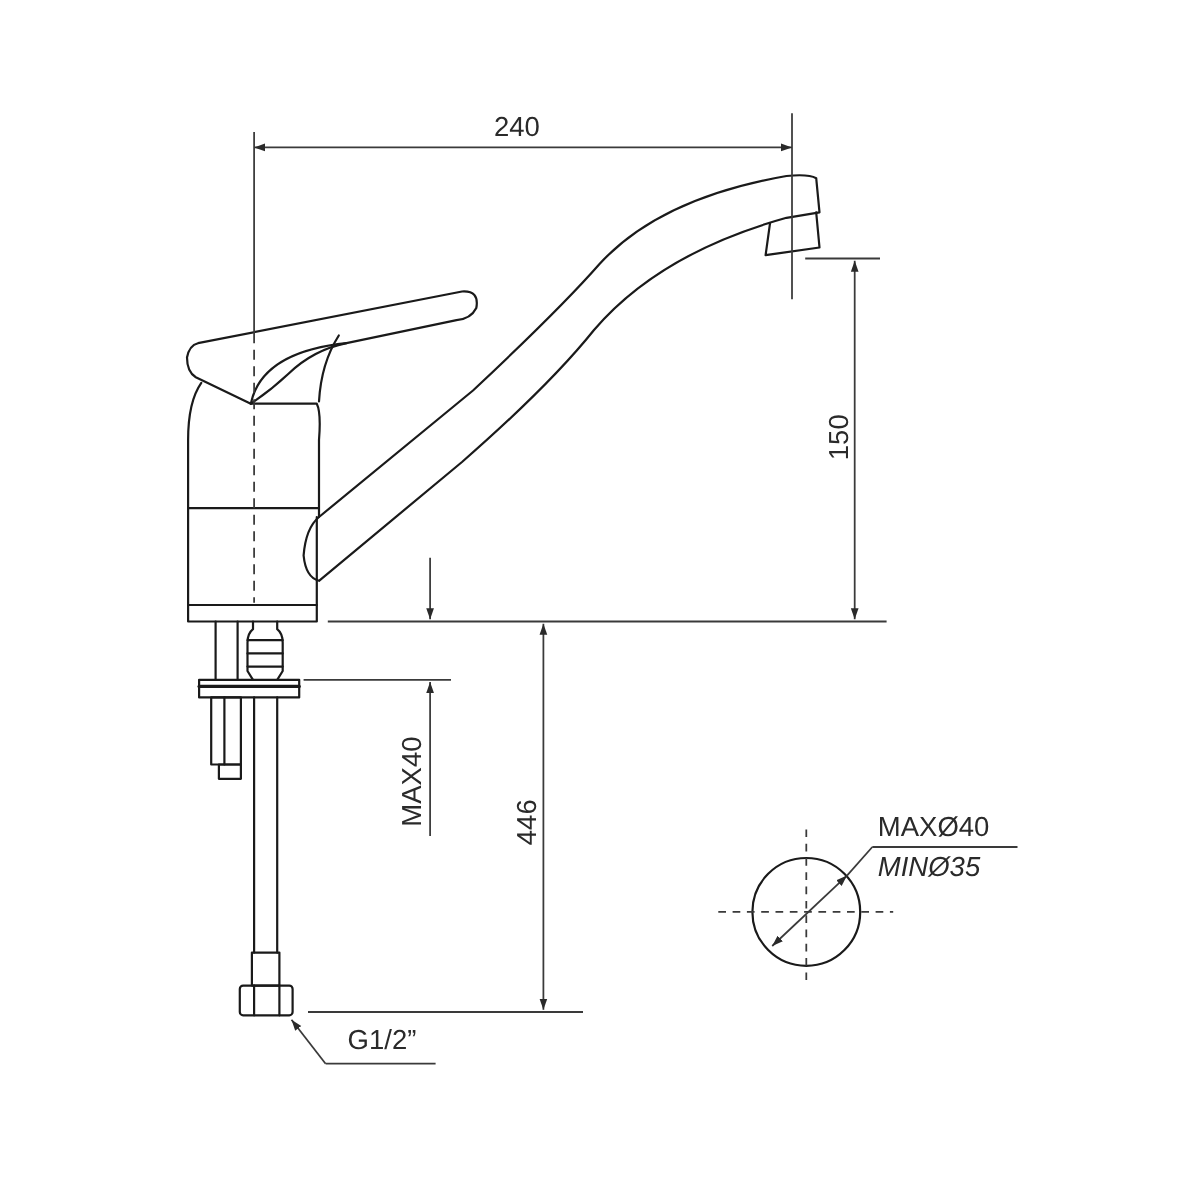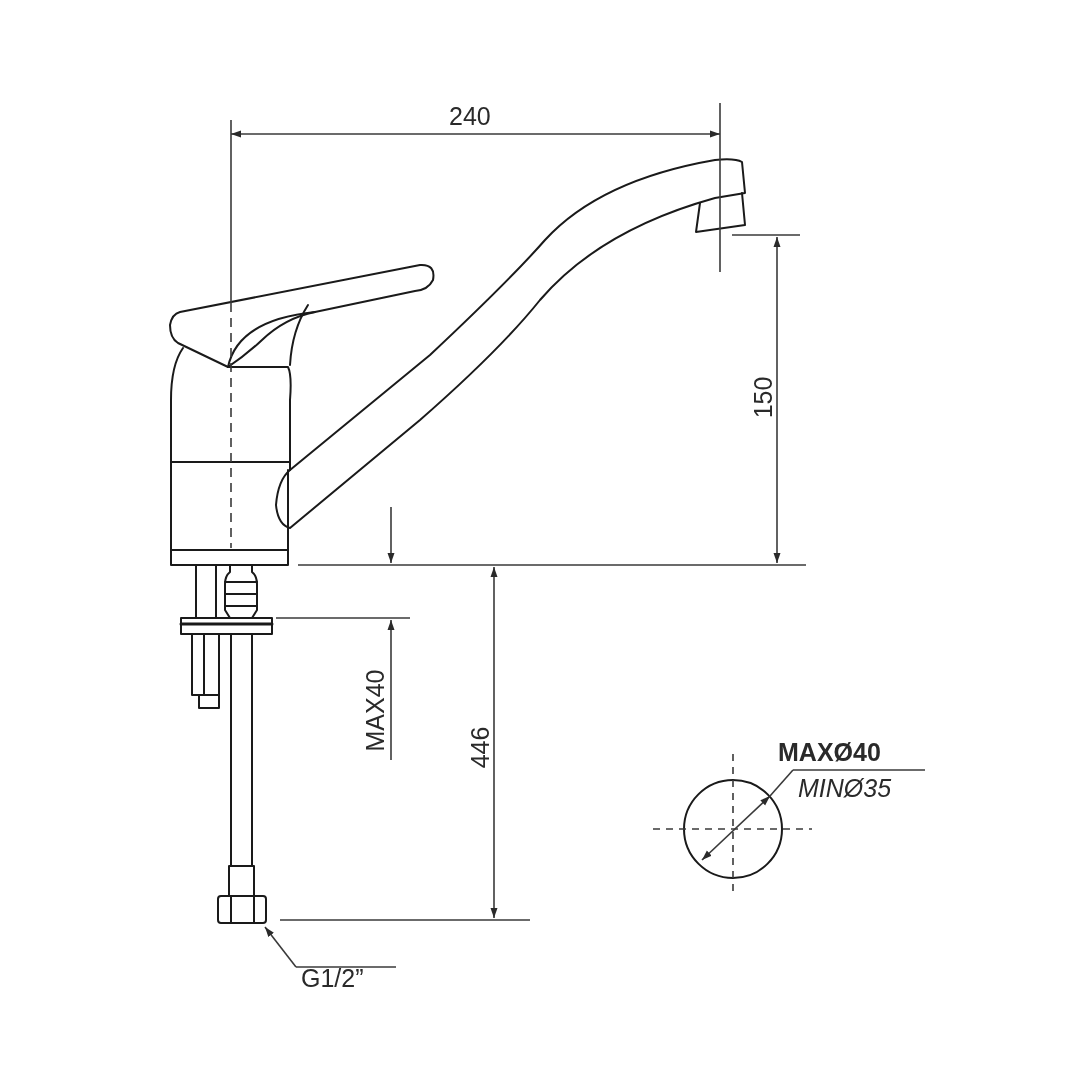--- a/index.html
+++ b/index.html
@@ -89,16 +89,16 @@
       <line x1="770" y1="796" x2="702" y2="860" marker-start="url(#arr)" marker-end="url(#arr)"></line>
       <line x1="770" y1="796" x2="793" y2="770"></line>
       <line x1="793" y1="770" x2="925" y2="770"></line>
     </g>
   </svg>
 
   <div class="dimtext" style="left:449px;top:104px;">240</div>
   <div class="dimtext rot" style="left:738px;top:385px;width:50px;text-align:center;">150</div>
   <div class="dimtext rot" style="left:330px;top:698px;width:90px;text-align:center;">MAX40</div>
   <div class="dimtext rot" style="left:455px;top:735px;width:50px;text-align:center;">446</div>
-  <div class="dimtext" style="left:778px;top:740px;font-weight:bold;">MAXØ40</div>
+  <div class="dimtext" style="left:798px;top:740px;">MAXØ40</div>
   <div class="dimtext" style="left:798px;top:776px;font-style:italic;">MINØ35</div>
-  <div class="dimtext" style="left:301px;top:934px;margin-top:32px;">G1/2”</div>
+  <div class="dimtext" style="left:316px;top:934px;">G1/2”</div>
 </div>
 
 </body></html>

